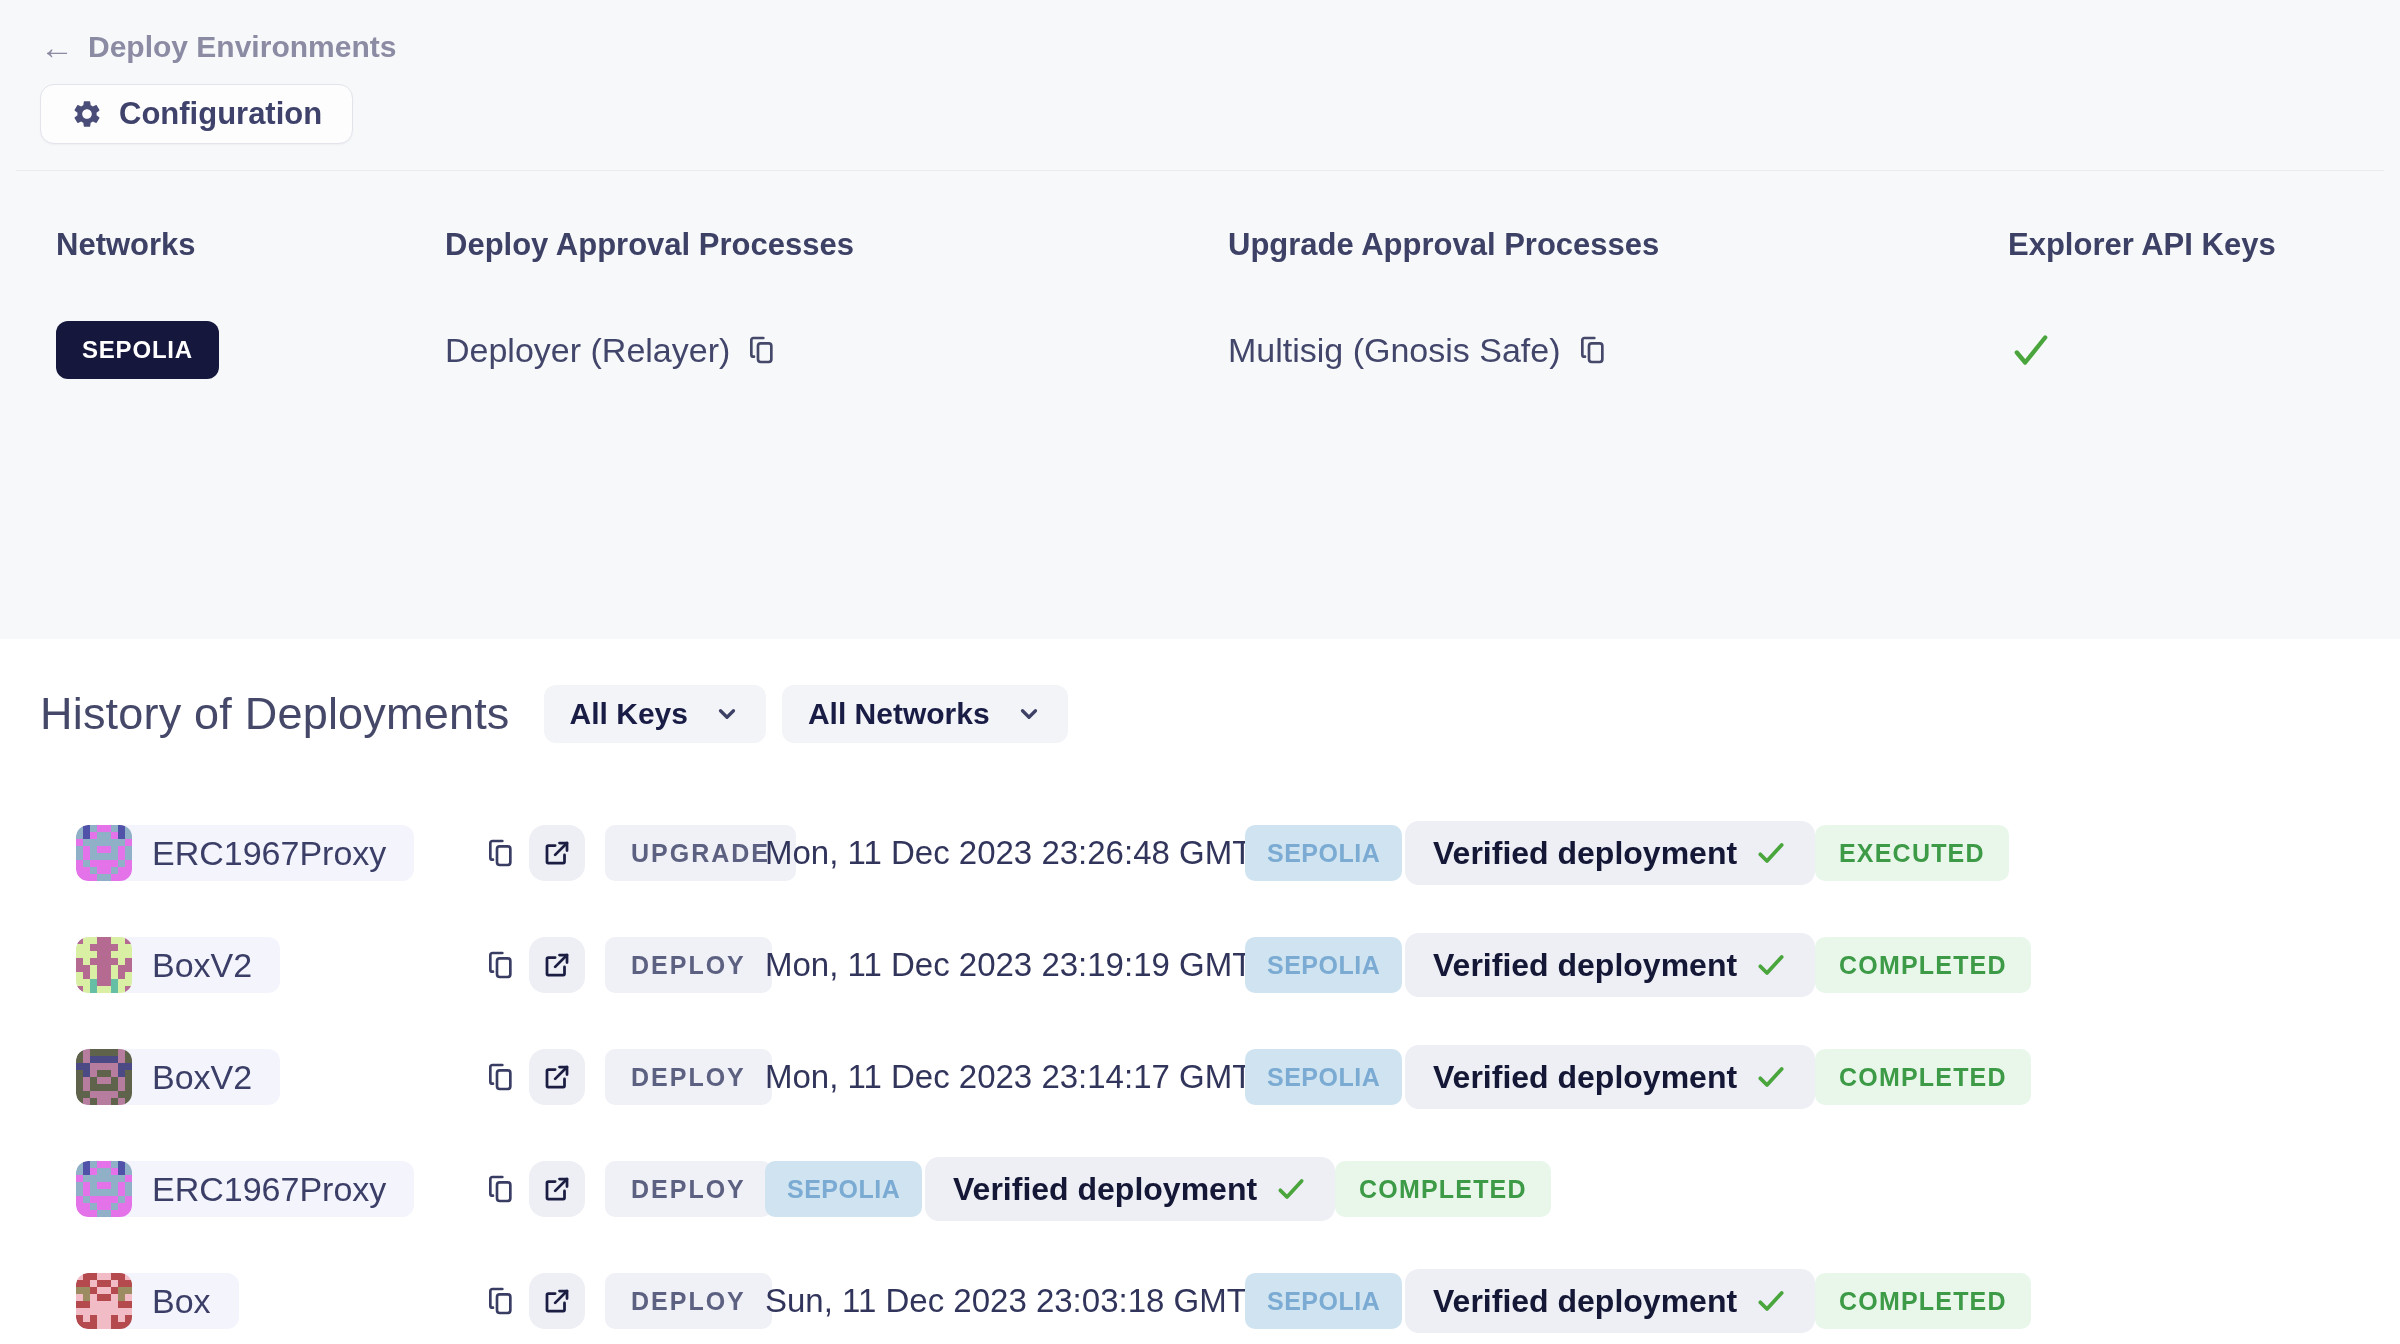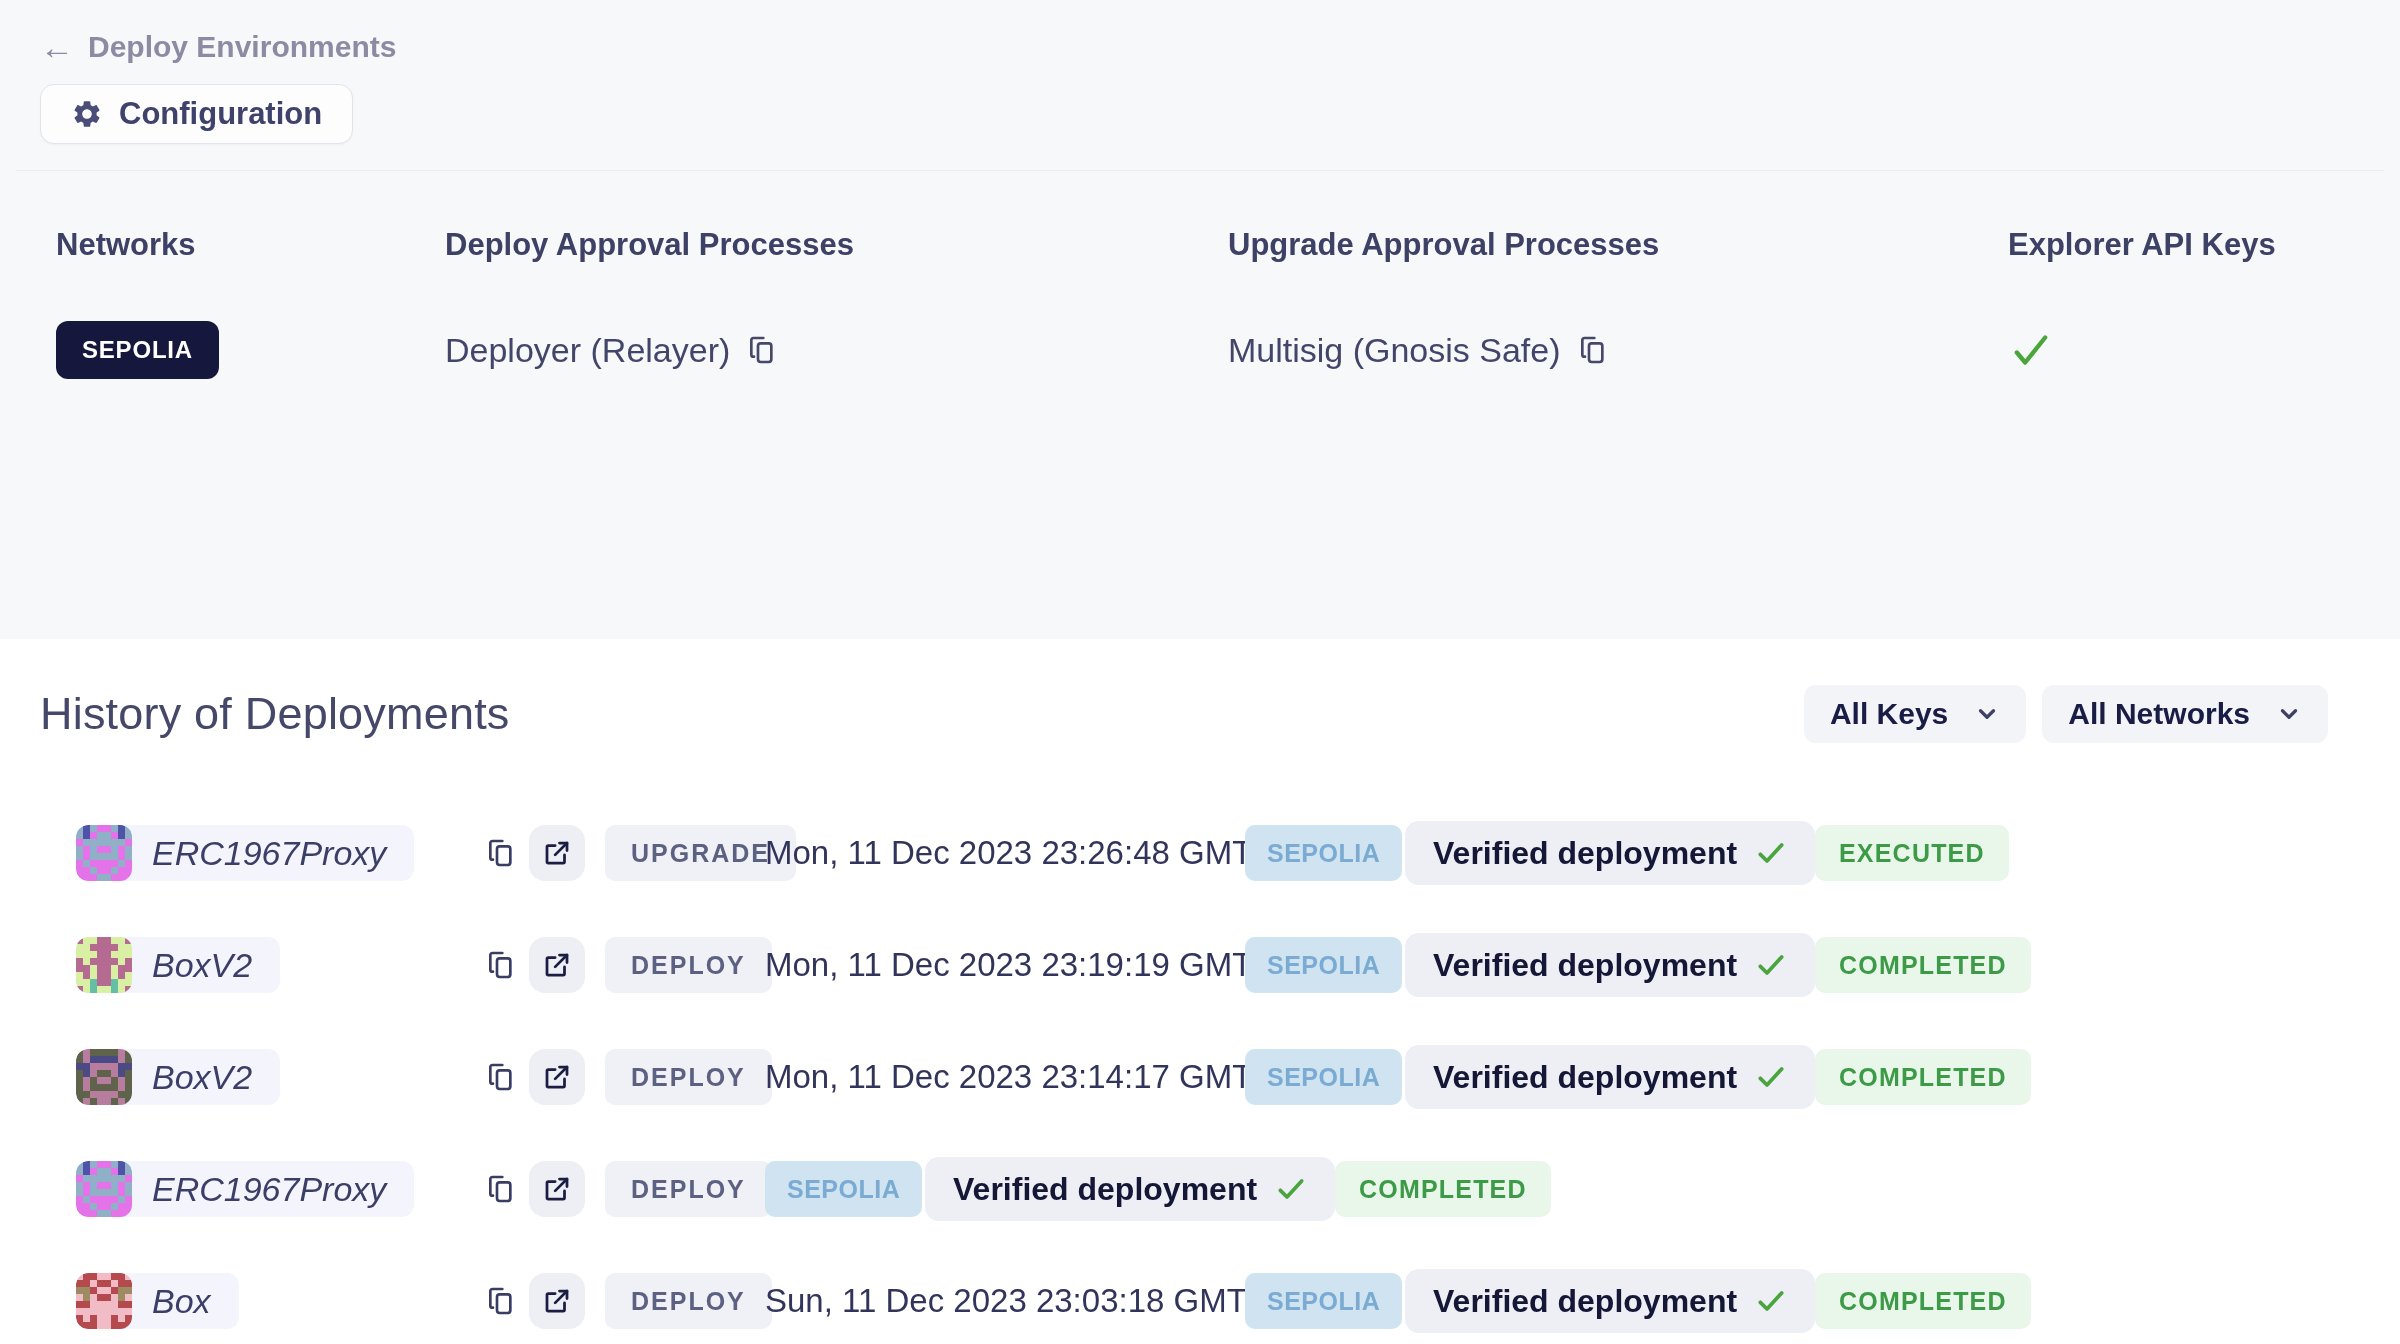--- a/index.html
+++ b/index.html
@@ -76,21 +76,21 @@
   .copy-icon-btn {
     background: none; border: none; cursor: pointer;
     display: inline-flex; align-items: center;
     color: #454869; padding: 0;
   }
   .copy-icon-btn svg { width: 32px; height: 32px; }
   .explorer-check svg { width: 46px; height: 40px; color: var(--check-green, #4aa53c); }
 
   
   .history-section { background: #ffffff; padding: 46px 72px 0 40px; }
-  .history-header { display: flex; align-items: center; justify-content: space-between; gap: 34px; }
+  .history-header { display: flex; align-items: center; justify-content: flex-start; gap: 34px; }
   h2.history-title {
     font-size: 45px; font-weight: 400; color: #454868;
     letter-spacing: 0.2px;
   }
   .filters { display: flex; gap: 16px; }
   .filter-pill {
     display: flex; align-items: center; gap: 26px;
     height: 58px; padding: 0 26px;
     background: #f3f4f8; border: none; border-radius: 12px;
     font-family: inherit;
@@ -98,21 +98,21 @@
     cursor: pointer;
   }
   .filter-pill svg { width: 26px; height: 26px; color: #3e4166; }
 
   .rows { margin-top: 78px; }
   .row {
     display: flex; align-items: center;
     height: 64px; margin-bottom: 48px;
     padding-left: 36px;
   }
-  .chip-slot { width: 409px; display: flex; align-items: flex-end; font-style: italic; }
+  .chip-slot { width: 409px; display: flex; align-items: flex-end; }
   .name-chip {
     display: flex; align-items: center;
     background: #f4f4fd; border-radius: 12px;
     height: 56px; padding-right: 28px;
     overflow: hidden; cursor: pointer;
   }
   .avatar {
     width: 56px; height: 56px; flex: none;
     display: grid;
     grid-template-columns: repeat(8, 1fr);

